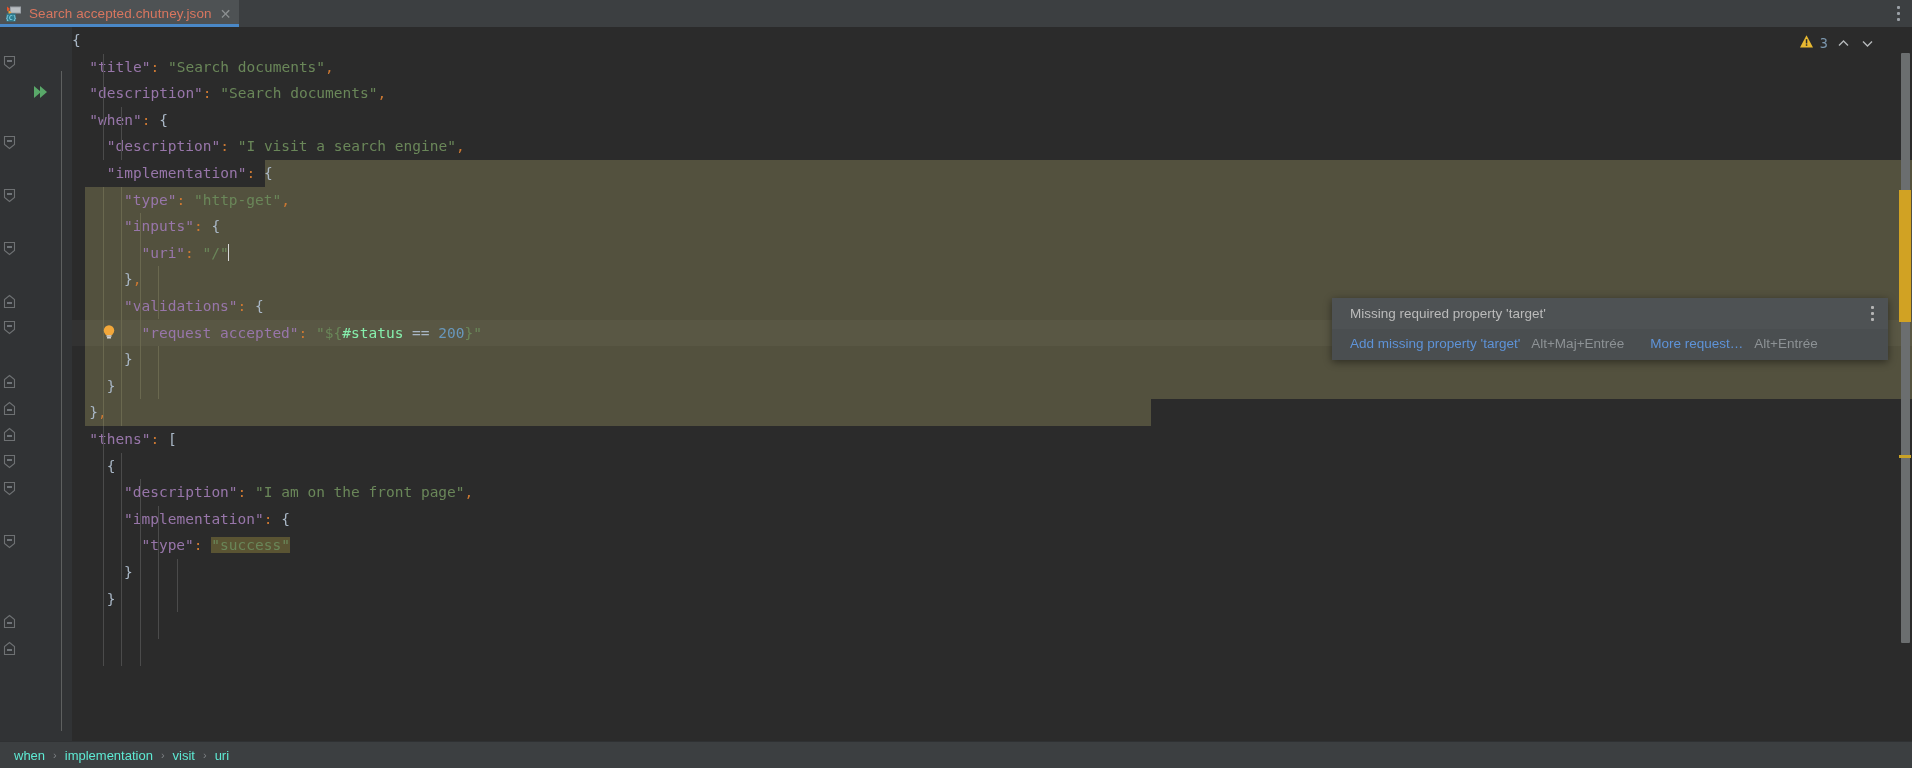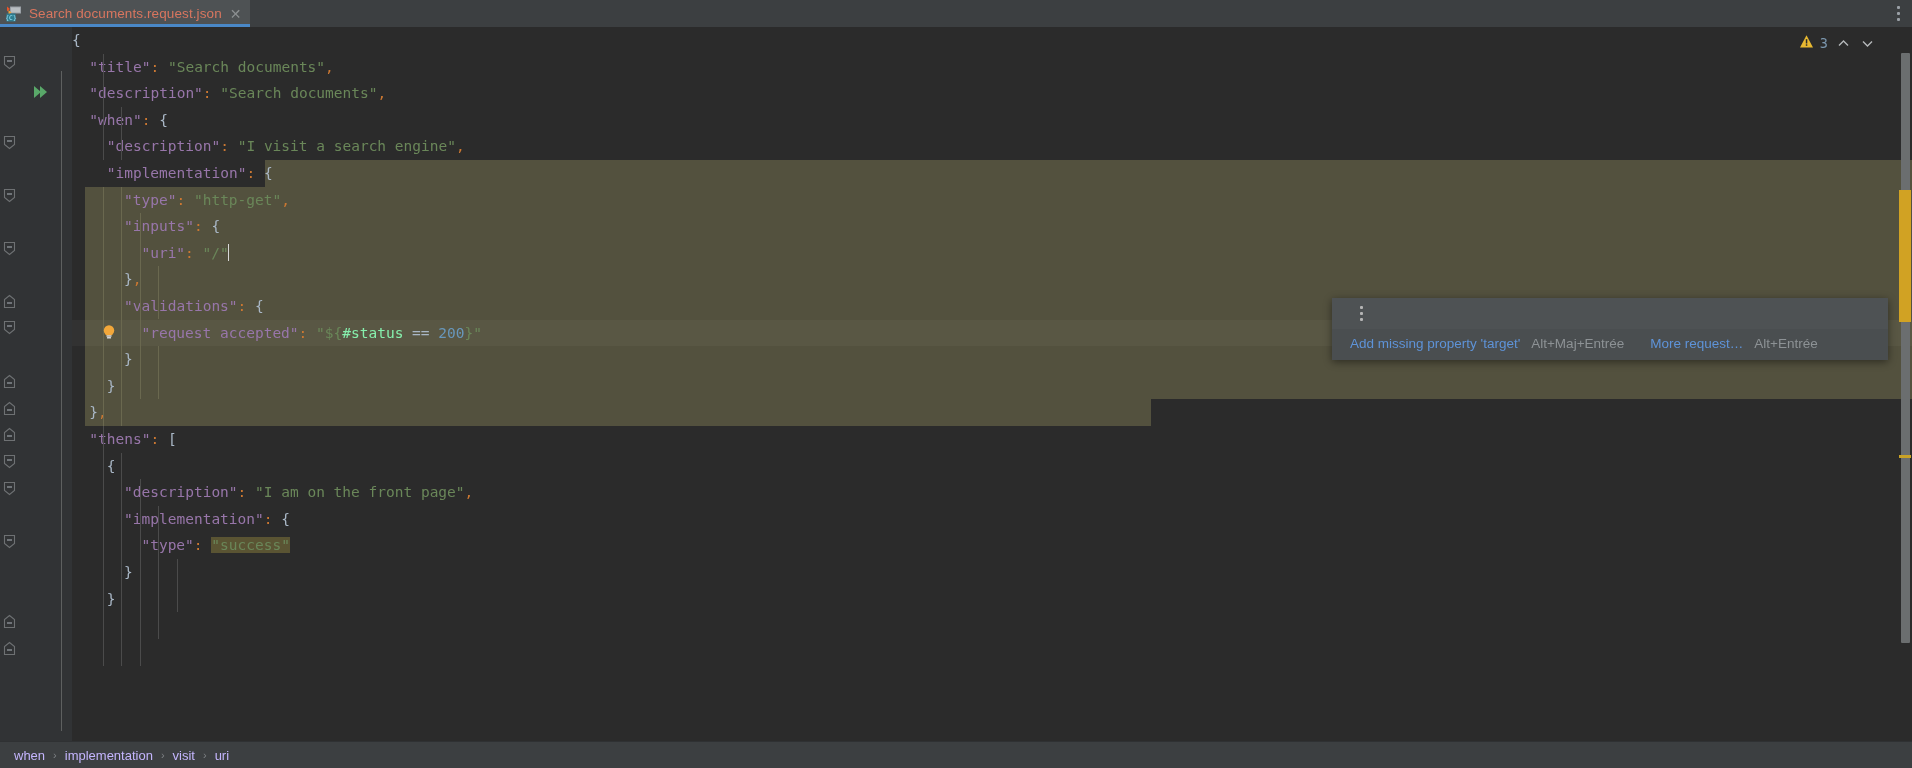--- a/index.html
+++ b/index.html
@@ -226,41 +226,41 @@
   
   .breadcrumb {
     flex: 0 0 27px;
     height: 27px;
     background: #3c3f41;
     display: flex; align-items: center;
     padding-left: 8px;
     gap: 0;
     border-top: 1px solid #2f3133;
   }
-  .crumb { font-size: 13px; color: #c4b5fd; padding: 0 6px; }
+  .crumb { font-size: 13px; color: #5eead4; padding: 0 6px; }
   .crumb-sep { font-size: 11px; color: #7d8184; padding: 0 2px; }
 </style>
 </head>
 <body>
 
 <div class="ide">
 
   <div class="tabbar">
     <div class="tab">
       <span class="tab-icon">
         <svg width="17" height="17" viewBox="0 0 17 17">
           <rect x="4" y="1.5" width="11" height="7" fill="#9aa0a6"></rect>
           <rect x="5" y="2.5" width="9" height="5" fill="#b9bec2"></rect>
           <path d="M1 1.5 L4 4 L1 6.5 Z" fill="#e8552a"></path>
           <path d="M2.5 5 L5.5 7.5 L2.5 10 Z" fill="#f2a33c"></path>
           <rect x="0.5" y="8.5" width="9" height="8" fill="#2e7d8f"></rect>
           <text x="5" y="14.6" font-family="DejaVu Sans Mono, monospace" font-size="6.3" fill="#9fe8ff" text-anchor="middle">{C}</text>
         </svg>
       </span>
-      <span class="tab-label">Search documents.request.json</span>
+      <span class="tab-label">Search accepted.chutney.json</span>
       <span class="tab-close">✕</span>
     </div>
     <div class="tabbar-spacer"></div>
     <div class="tab-menu-dots">
       <i></i>
         <i></i>
         <i></i>
     </div>
   </div>
 
@@ -442,20 +442,21 @@
     </div>
 
     <div class="vscroll">
       <div class="vthumb" style="top:26px; height:590px;"></div>
       <div class="vmark" style="top:163px; height:132px;"></div>
       <div class="vmark-small" style="top:428px;"></div>
     </div>
 
     <div class="popup" style="left:1332px; top:271px; width:556px;">
       <div class="popup-head">
+        <span class="popup-title">Missing required property 'target'</span>
         <span class="popup-dots">
           <i></i>
             <i></i>
             <i></i>
         </span>
       </div>
       <div class="popup-actions">
         <span class="pa-link">Add missing property 'target'</span>
         <span class="pa-key">Alt+Maj+Entrée</span>
         <span class="pa-gap"></span>

